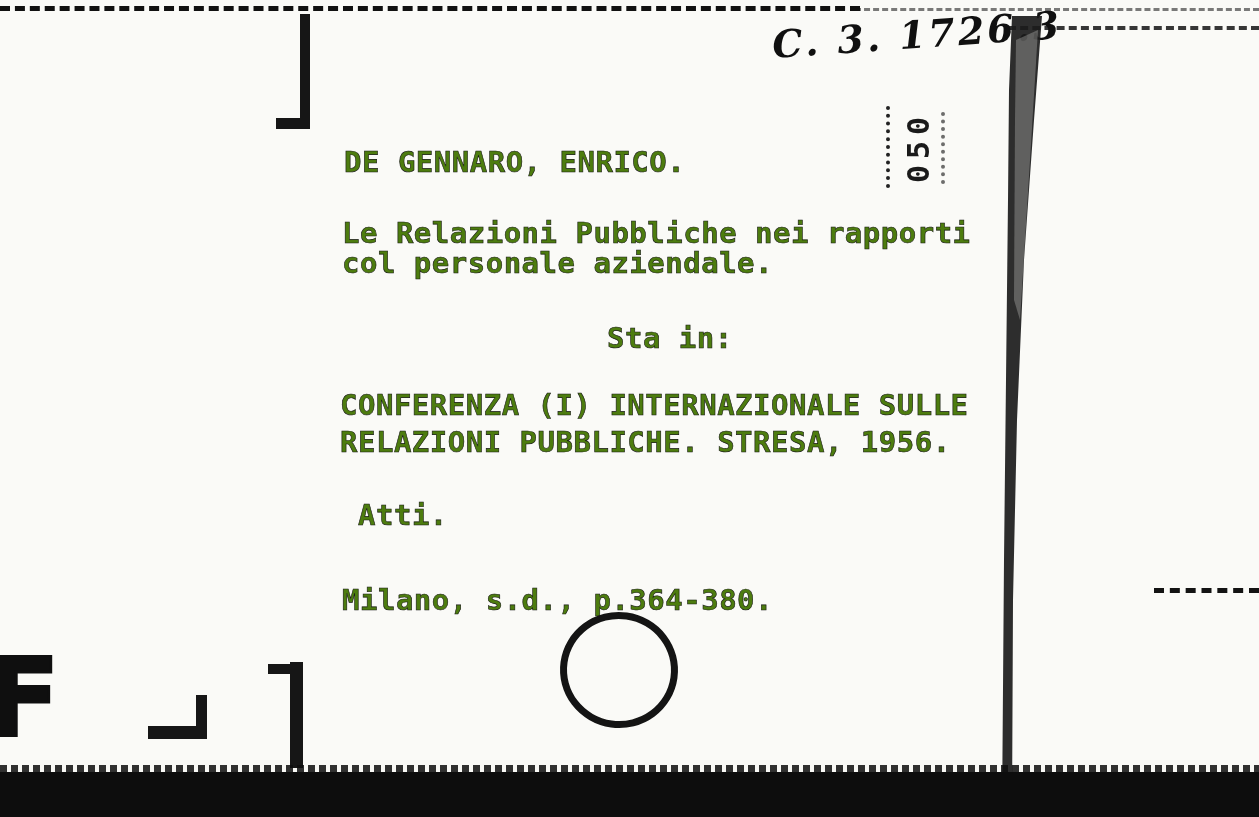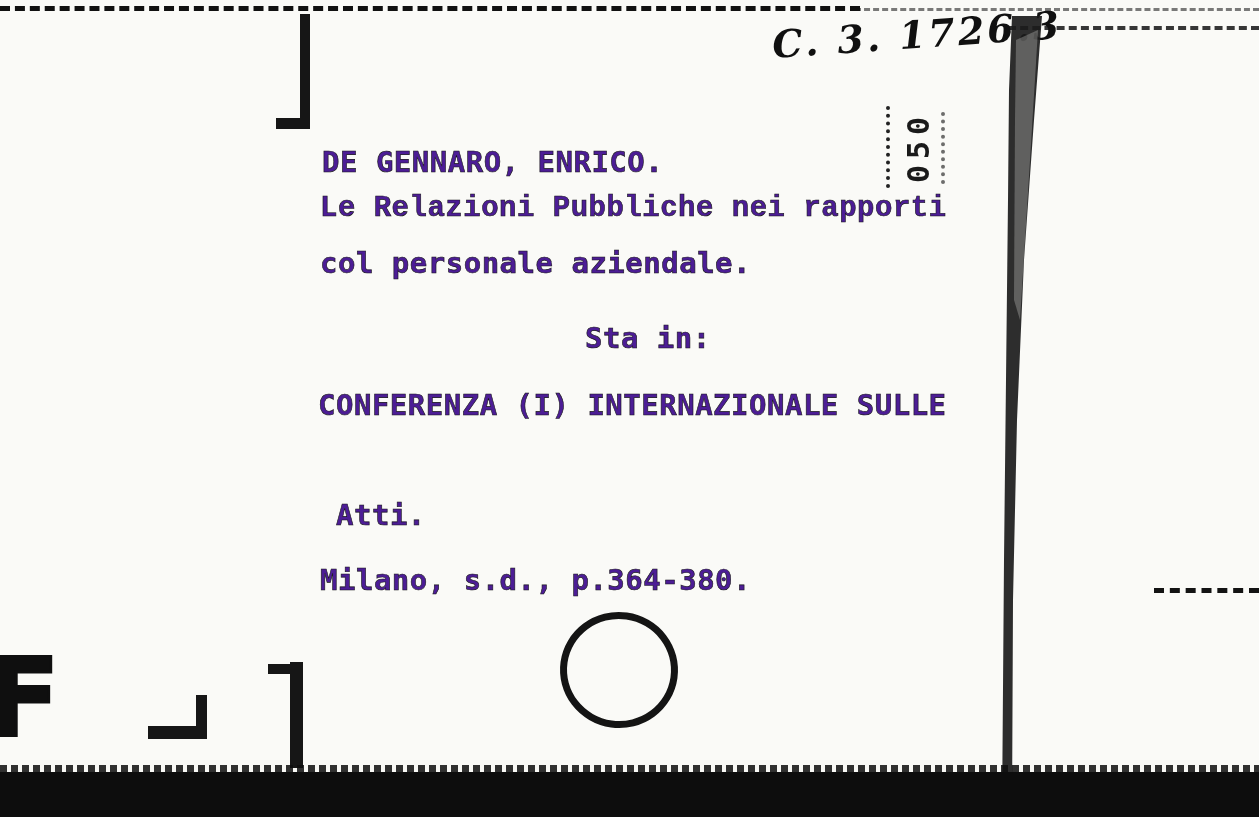--- a/index.html
+++ b/index.html
@@ -10,22 +10,23 @@
     overflow:hidden;
     font-family:"DejaVu Sans Mono",monospace;
   }
   .ink{background:#161616;position:absolute;}
   .tw{
     position:absolute;
     font-family:"DejaVu Sans Mono",monospace;
     font-weight:bold;
     font-size:29px;
     letter-spacing:0.5px;
-    color:#4c1d95;
+    color:#4d7c0f;
     white-space:pre;
+    margin-left:22px;
     -webkit-text-stroke:0.6px #141414;
   }
   .handwriting{
     position:absolute;
     left:772px;top:12px;
     font-family:"DejaVu Serif",serif;
     font-style:italic;
     font-weight:bold;
     font-size:38px;
     letter-spacing:3px;
@@ -101,26 +102,27 @@
     <div class="ink" style="left:148px;top:726px;width:59px;height:13px;"></div>
   </div>
 
   <div class="handwriting">C. 3. 1726.3</div>
 
   <div class="dotted-v" style="left:886px;top:106px;height:82px;"></div>
   <div class="dotted-v" style="left:941px;top:112px;height:72px;opacity:.65;"></div>
   <div class="stamp">050</div>
 
   <div class="tw" style="left:322px;top:145px;">DE GENNARO, ENRICO.</div>
-  <div class="tw" style="left:320px;top:192px;font-family:Liberation Mono, monospace;">Le Relazioni Pubbliche nei rapporti</div>
+  <div class="tw" style="left:320px;top:216px;">Le Relazioni Pubbliche nei rapporti</div>
   <div class="tw" style="left:320px;top:246px;text-align:center;">col personale aziendale.</div>
   <div class="tw" style="left:585px;top:321px;">Sta in:</div>
   <div class="tw" style="left:318px;top:388px;">CONFERENZA (I) INTERNAZIONALE SULLE</div>
+  <div class="tw" style="left:318px;top:425px;">RELAZIONI PUBBLICHE. STRESA, 1956.</div>
   <div class="tw" style="left:336px;top:498px;">Atti.</div>
-  <div class="tw" style="left:320px;top:563px;">Milano, s.d., p.364-380.</div>
+  <div class="tw" style="left:320px;top:583px;">Milano, s.d., p.364-380.</div>
 
   <div class="circle"></div>
 
   <div class="corner-letter">F</div>
 
   <svg class="overlay" width="1259" height="817" viewBox="0 0 1259 817">
     <polygon points="1012,16 1042,16 1034,120 1024,260 1017,420 1013,600 1012,817 1002,817 1004,560 1006,380 1008,200 1009,90" fill="#1b1b1b" opacity="0.92"></polygon>
     <polygon points="1016,40 1038,30 1030,160 1020,320 1014,300 1015,120" fill="#fafaf7" opacity="0.25"></polygon>
   </svg>
 

